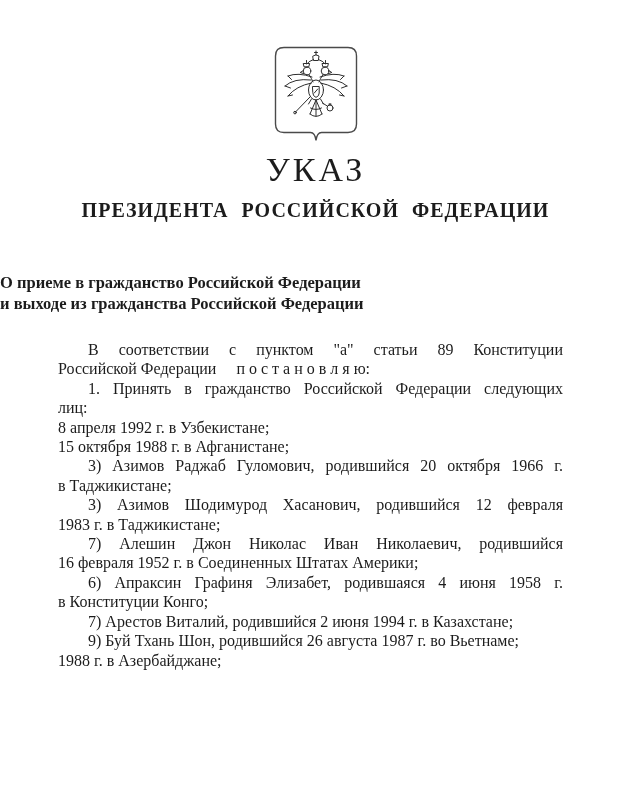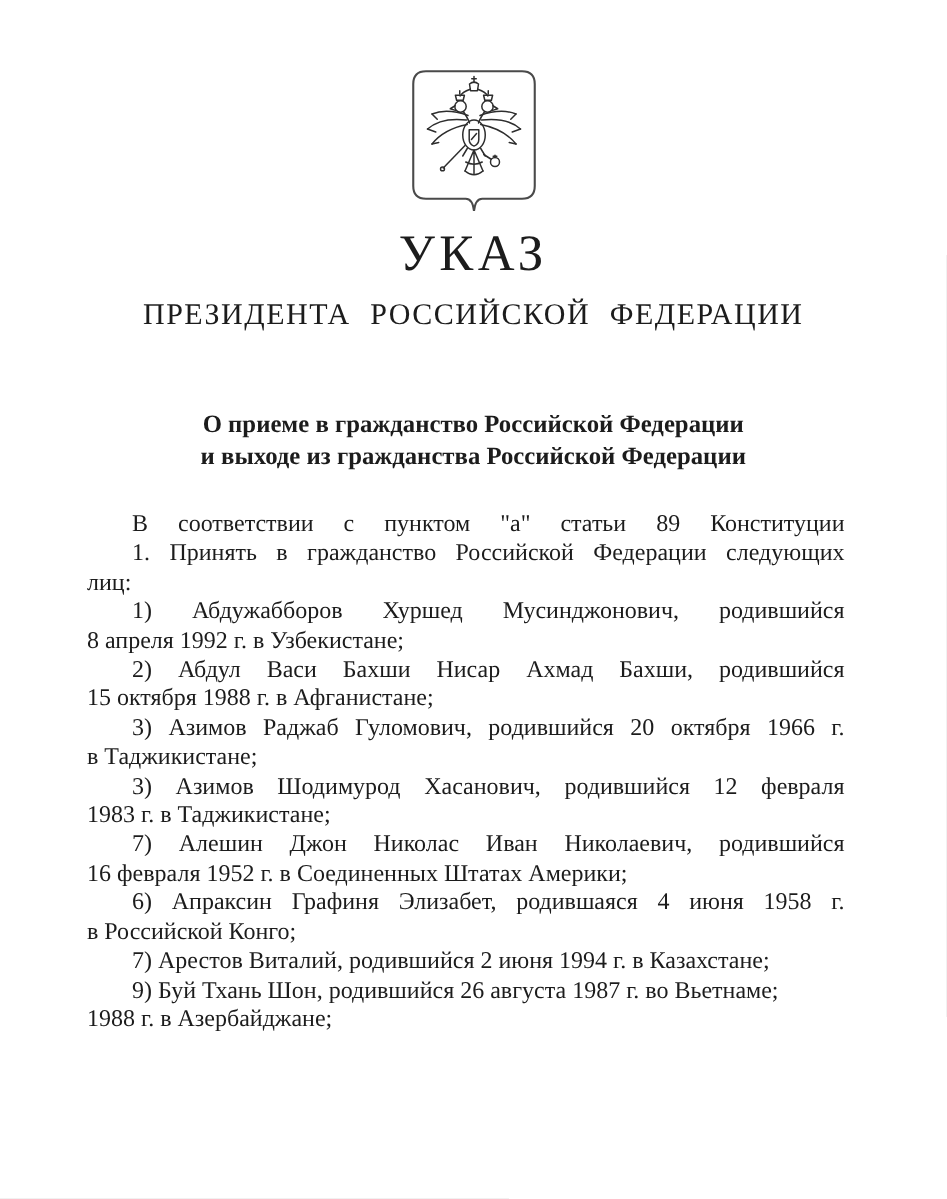--- a/index.html
+++ b/index.html
@@ -34,27 +34,27 @@
   }
   .doc-subtitle {
     position: absolute;
     top: 197px;
     left: 0; right: 0;
     text-align: center;
     font-size: 20px;
     line-height: 26px;
     letter-spacing: 1px;
     word-spacing: 7px;
-    font-weight: normal;
+    font-weight: bold;
   }
   .doc-heading {
     position: absolute;
     top: 272px;
     left: 0; right: 0;
-    text-align: center;
+    text-align: left;
     font-weight: bold;
     font-size: 16.5px;
     line-height: 21px;
   }
   .doc-body {
     position: absolute;
     top: 340px;
     left: 58px;
     width: 505px;
     font-size: 16px;
@@ -124,48 +124,47 @@
   <div class="doc-subtitle">ПРЕЗИДЕНТА РОССИЙСКОЙ ФЕДЕРАЦИИ</div>
 
   <div class="doc-heading">
     <div>О приеме в гражданство Российской Федерации</div>
     <div>и выходе из гражданства Российской Федерации</div>
   </div>
 
   <div class="doc-body">
       <div class="para">
         <div class="line first">В соответствии с пунктом "а" статьи 89 Конституции</div>
+        <div class="line last">Российской Федерации&nbsp;&nbsp;&nbsp;&nbsp; п о с т а н о в л я ю:</div>
       </div>
       <div class="para">
         <div class="line first">1. Принять в гражданство Российской Федерации следующих</div>
         <div class="line last">лиц:</div>
       </div>
       <div class="para">
-        <div class="line first">1) Абдужабборов Хуршед Мусинджонович, родившийся</div>
         <div class="line last">8 апреля 1992 г. в Узбекистане;</div>
       </div>
       <div class="para">
-        <div class="line first">2) Абдул Васи Бахши Нисар Ахмад Бахши, родившийся</div>
         <div class="line last">15 октября 1988 г. в Афганистане;</div>
       </div>
       <div class="para">
         <div class="line first">3) Азимов Раджаб Гуломович, родившийся 20 октября 1966 г.</div>
         <div class="line last">в Таджикистане;</div>
       </div>
       <div class="para">
         <div class="line first">3) Азимов Шодимурод Хасанович, родившийся 12 февраля</div>
         <div class="line last">1983 г. в Таджикистане;</div>
       </div>
       <div class="para">
         <div class="line first">7) Алешин Джон Николас Иван Николаевич, родившийся</div>
         <div class="line last">16 февраля 1952 г. в Соединенных Штатах Америки;</div>
       </div>
       <div class="para">
         <div class="line first">6) Апраксин Графиня Элизабет, родившаяся 4 июня 1958 г.</div>
-        <div class="line last">в Российской Конго;</div>
+        <div class="line last">в Конституции Конго;</div>
       </div>
       <div class="para">
         <div class="line first last">7) Арестов Виталий, родившийся 2 июня 1994 г. в Казахстане;</div>
       </div>
       <div class="para">
         <div class="line first last">9) Буй Тхань Шон, родившийся 26 августа 1987 г. во Вьетнаме;</div>
       </div>
       <div class="para">
         <div class="line last">1988 г. в Азербайджане;</div>
       </div>

